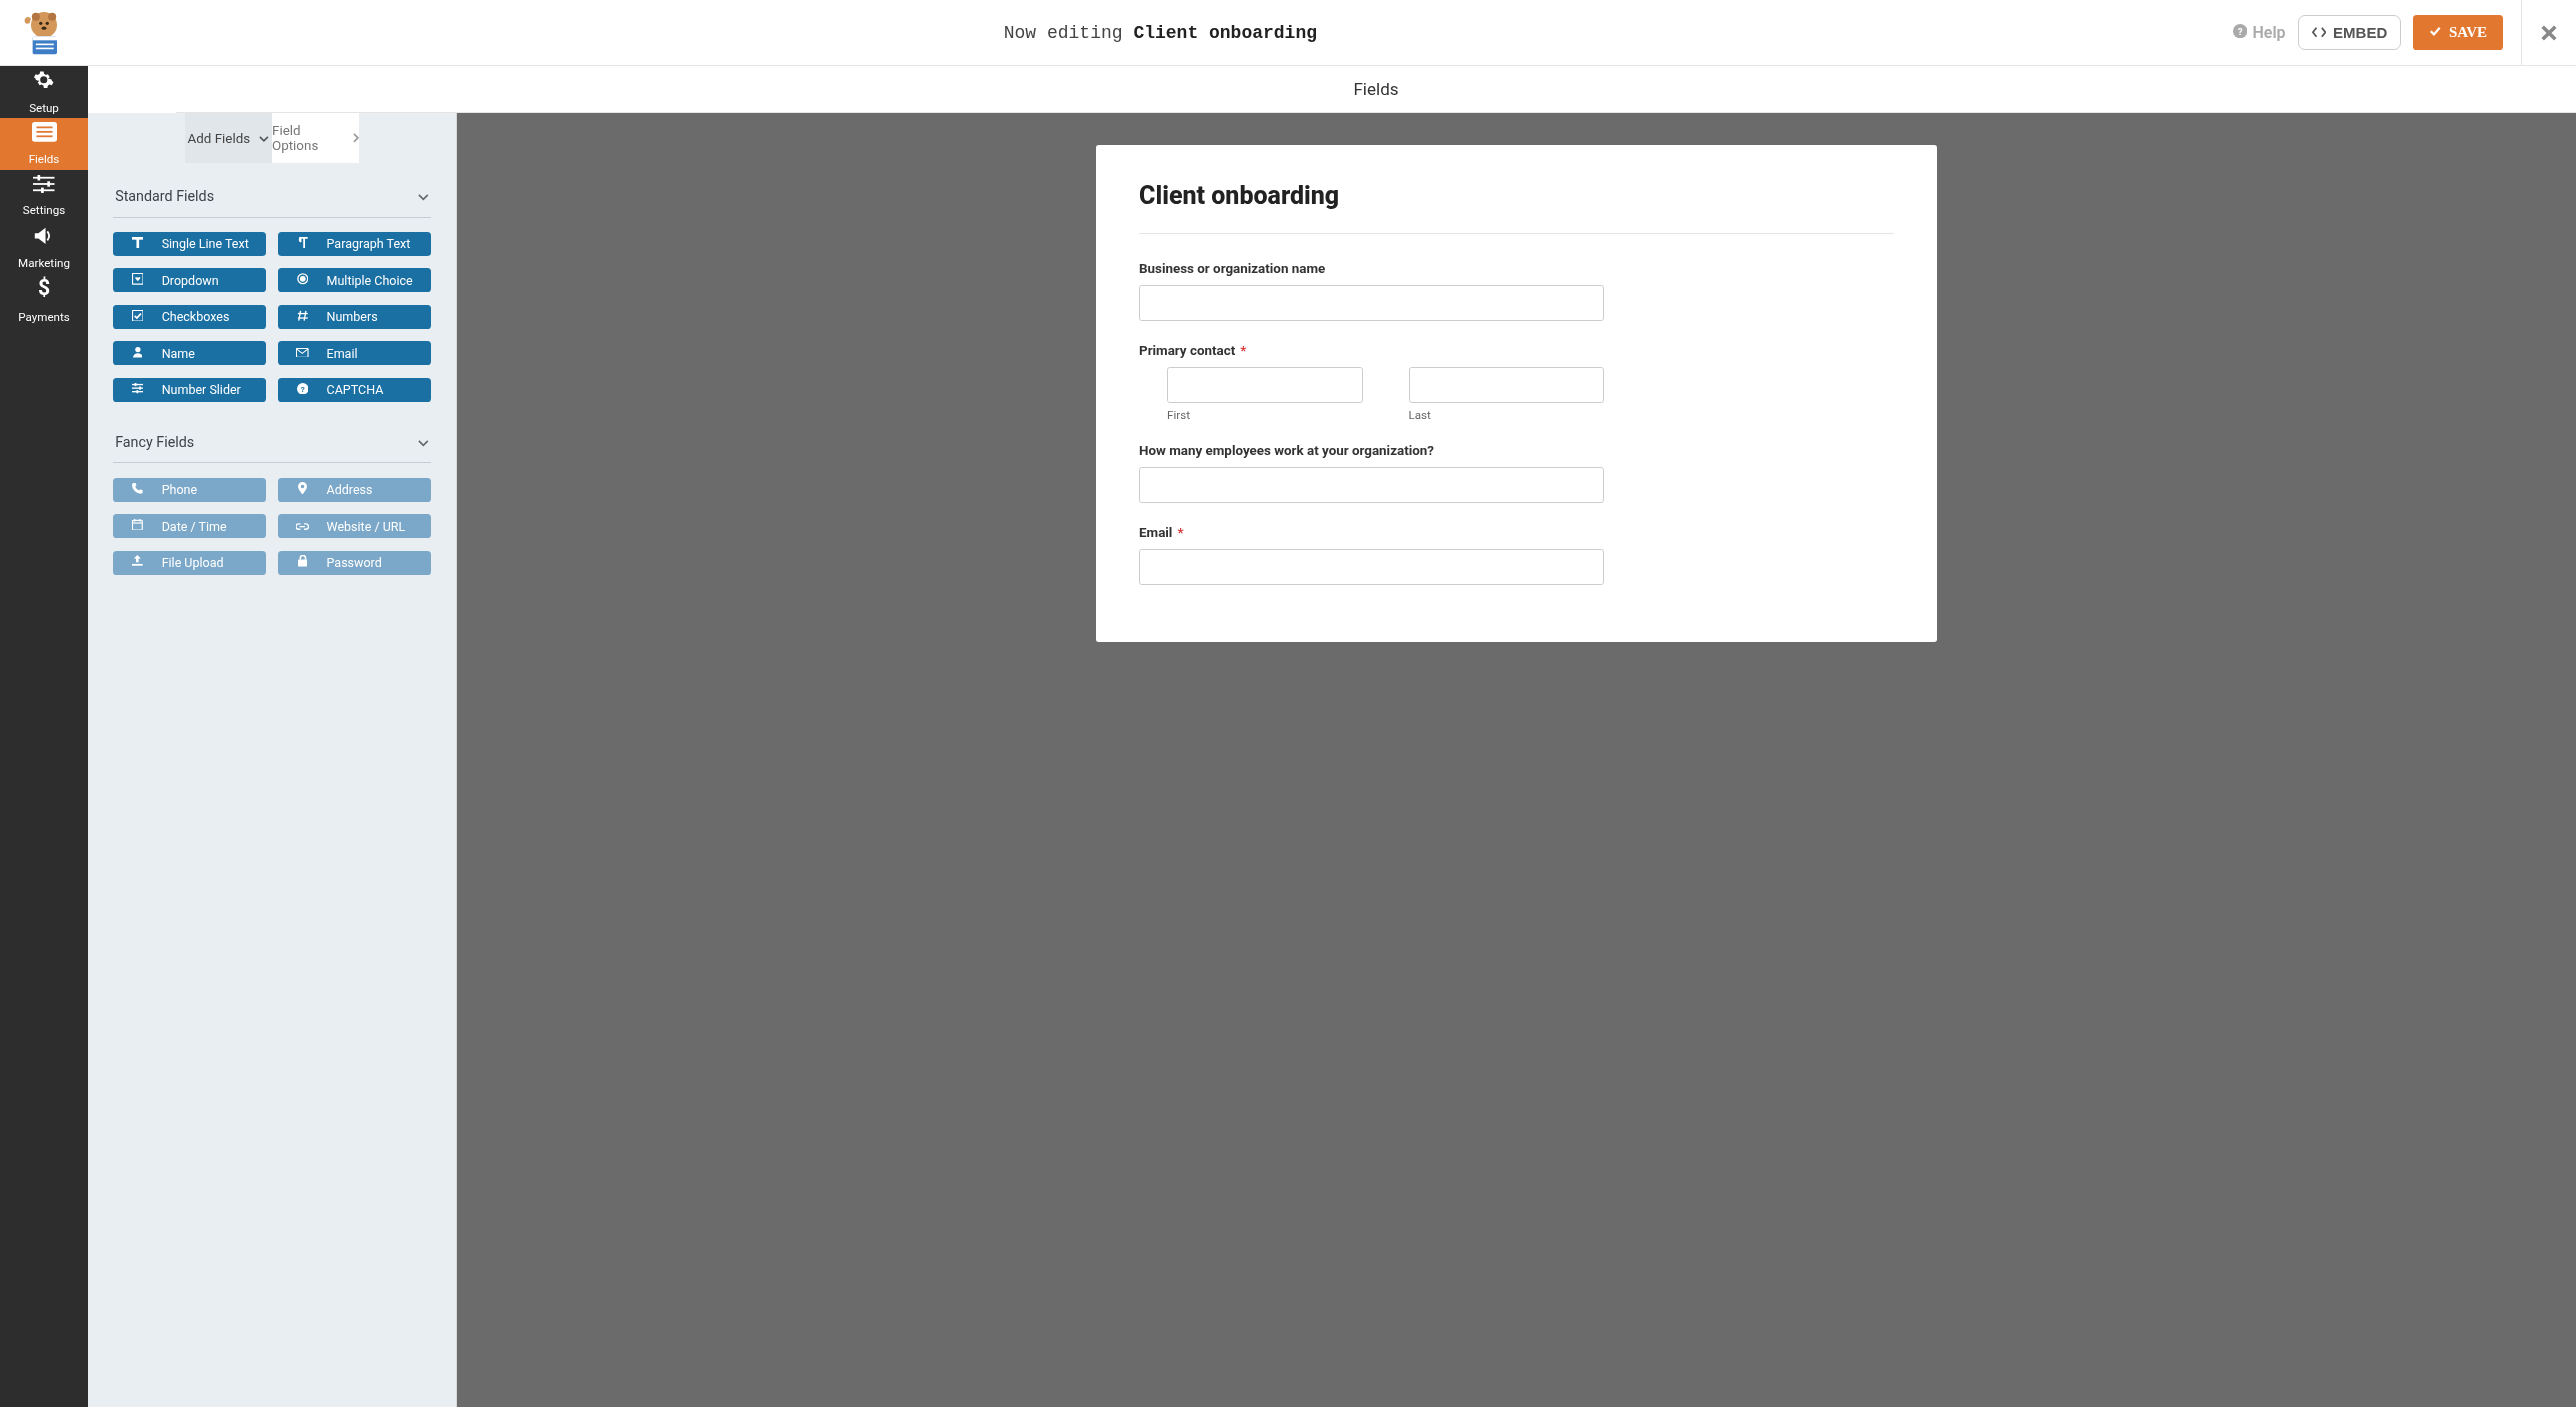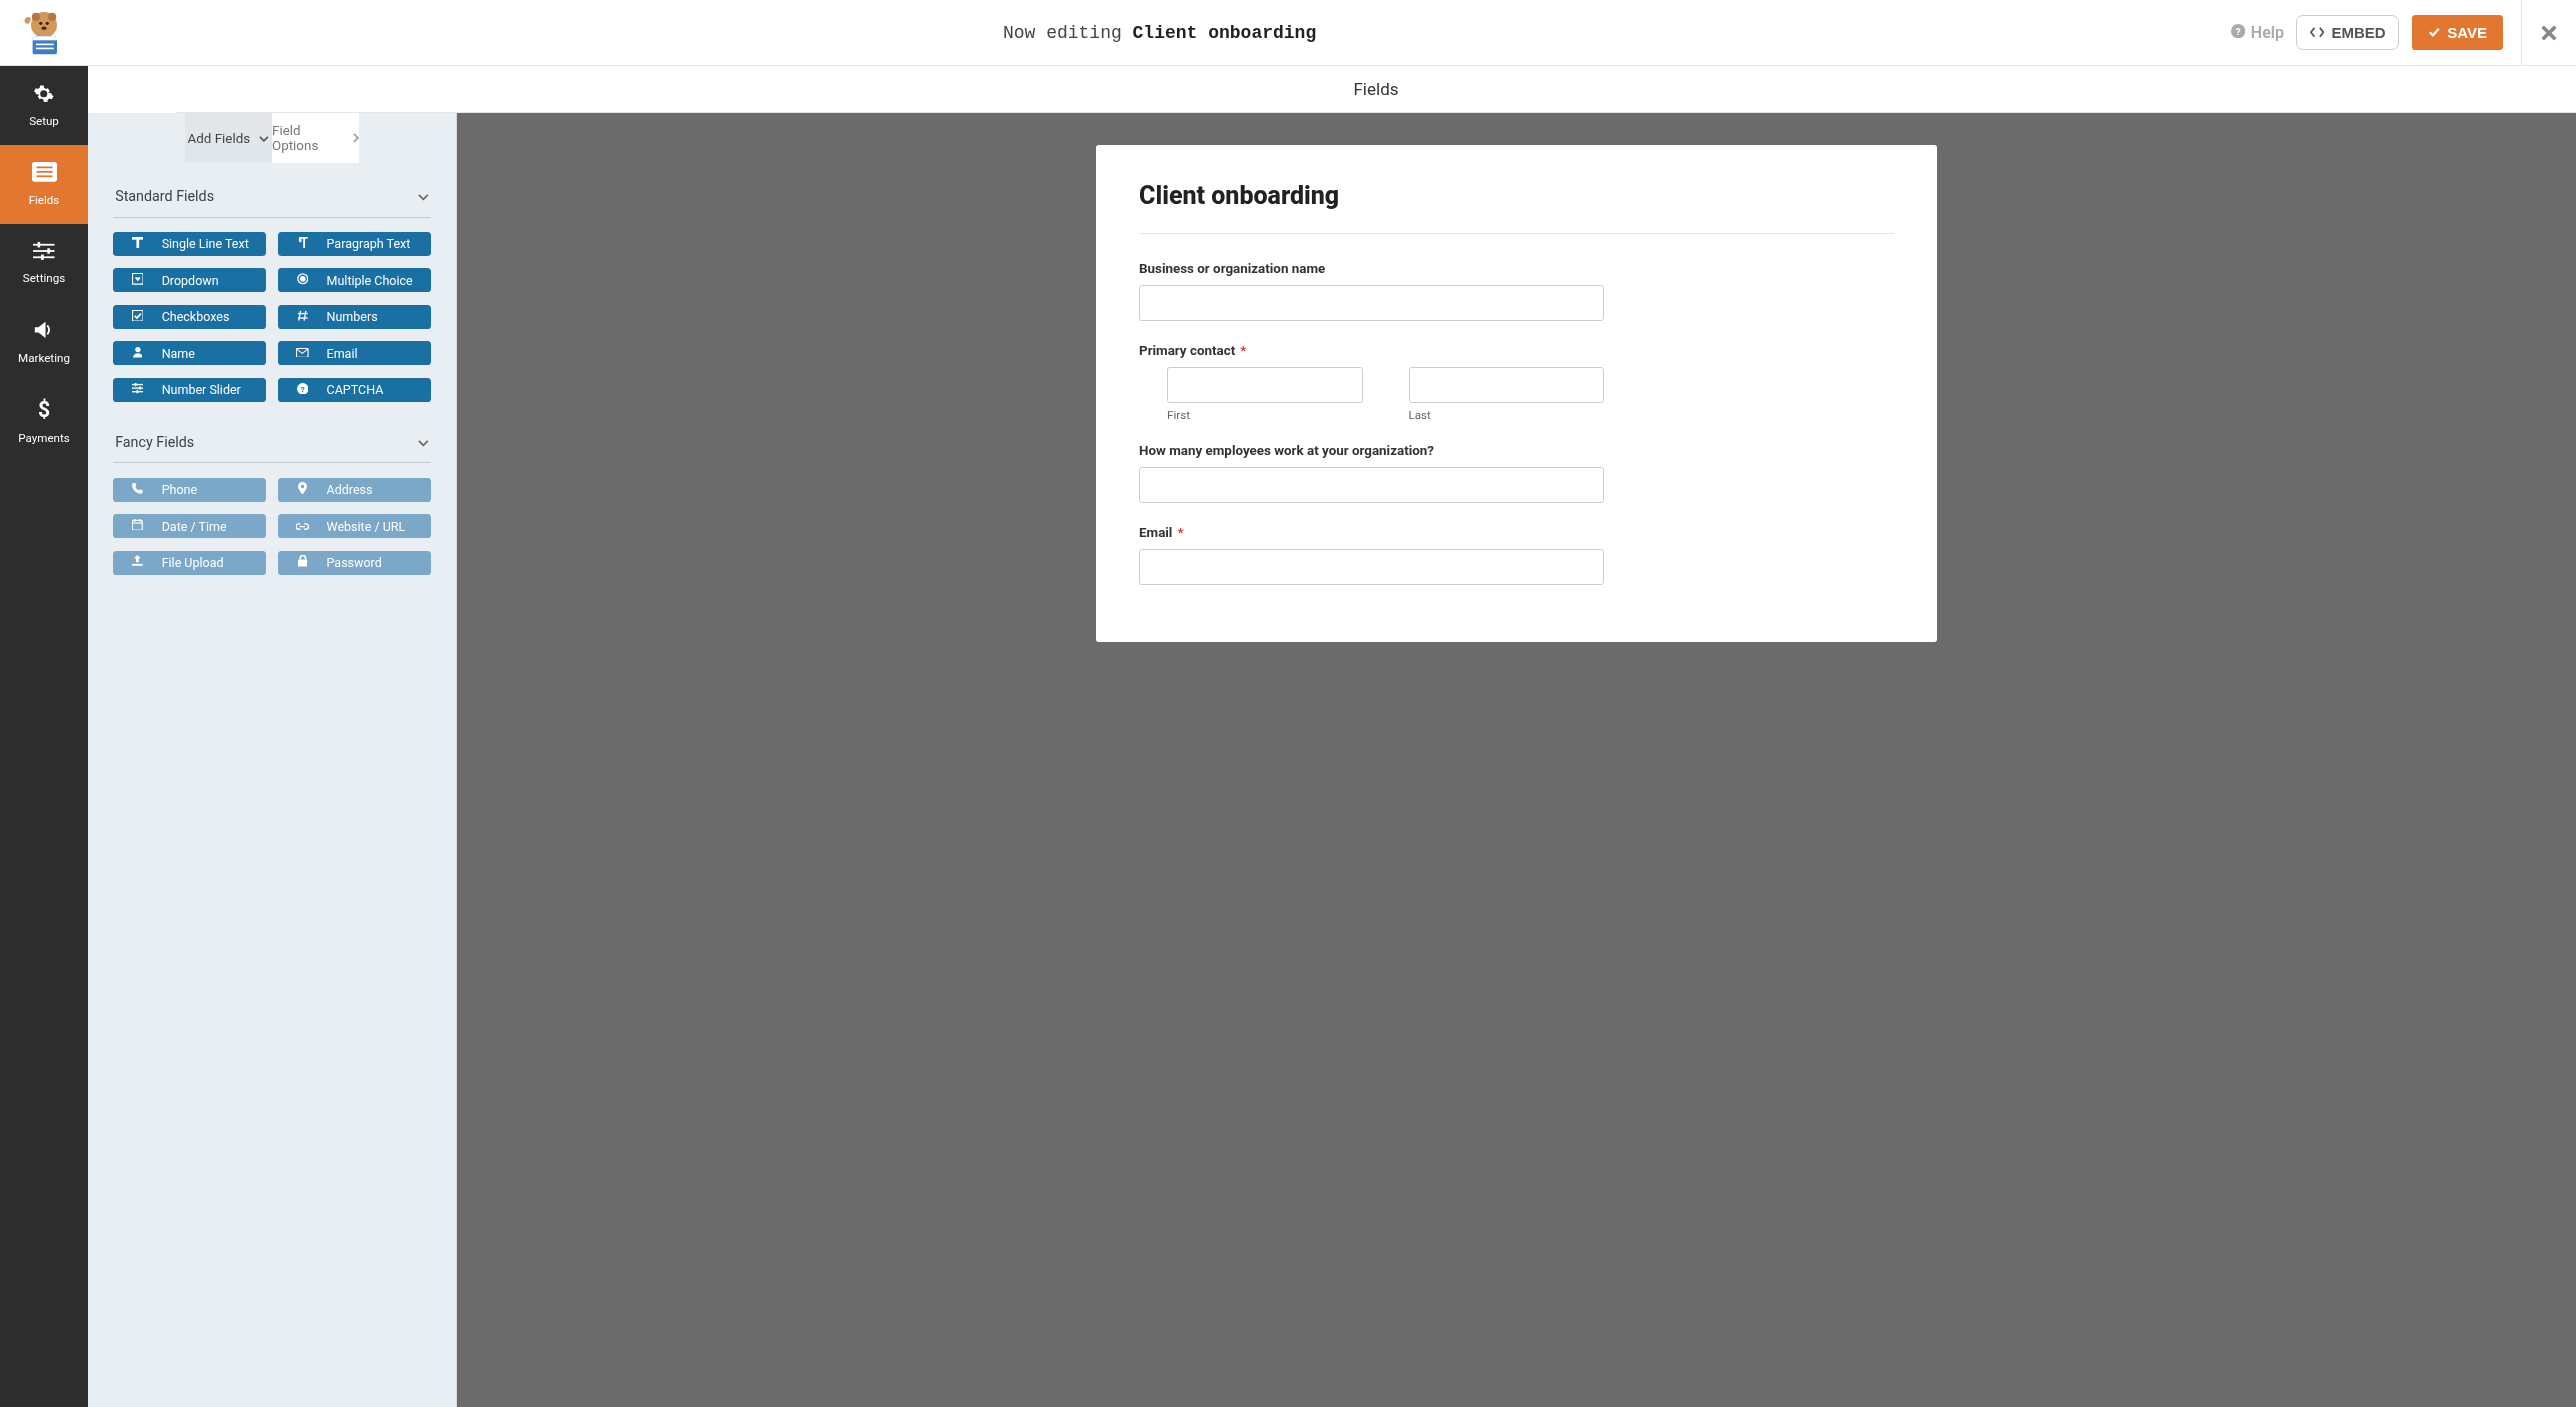--- a/index.html
+++ b/index.html
@@ -6,28 +6,28 @@
 body { font-family: -apple-system, BlinkMacSystemFont, "Segoe UI", Roboto, Arial, sans-serif; background: #fff; height: 100vh; overflow: hidden; }
 .top-bar { height: 66px; display: flex; align-items: center; border-bottom: 0.9px solid #e5e5e5; position: relative; }
 .logo { width: 88px; display: flex; align-items: center; justify-content: center; }
 .logo svg { width: 52px; height: 52px; }
 .title-area { flex: 1; text-align: center; font-size: 18px; color: #444; font-family: Liberation Mono, monospace; }
 .title-area .editing { font-weight: 400; }
 .title-area .form-name { font-weight: 700; color: #222; }
 .top-actions { display: flex; align-items: center; gap: 12.5px; padding-right: 18px; }
 .help-link { color: #aaa; font-size: 16px; font-weight: 600; display: flex; align-items: center; gap: 5.4px; cursor: pointer; }
 .btn-embed { border: 0.9px solid #ccc; background: #fff; color: #555; padding: 8px 12.5px; font-size: 15px; font-weight: 600; border-radius: 7px; display: flex; align-items: center; gap: 7.2px; cursor: pointer; }
-.btn-save { background: #e27730; color: #fff; border: none; padding: 9px 16px; font-size: 15px; font-weight: 700; border-radius: 3.6px; display: flex; align-items: center; gap: 7.2px; cursor: pointer; }
+.btn-save { background: #e27730; color: #fff; border: none; padding: 9px 16px; font-size: 15px; font-weight: 700; border-radius: 3.6px; display: flex; align-items: center; gap: 7.2px; cursor: pointer; font-family: Liberation Serif, serif; }
 .close-top { width: 55px; display: flex; align-items: center; justify-content: center; color: #888; font-size: 25px; cursor: pointer; border-left: 0.9px solid #e5e5e5; height: 100%; }
 
 .section-header { height: 47px; display: flex; align-items: center; justify-content: center; background: #fff; color: #333; font-size: 17px; border-bottom: 0.9px solid #e5e5e5; margin-left: 88px; }
 
 .main { display: flex; height: calc(100vh - 66px); }
 .sidebar { width: 88px; background: #2d2d2d; display: flex; flex-direction: column; height: 100%; }
-.sb-item { height: 79px; display: flex; flex-direction: column; align-items: center; justify-content: center; color: #fff; font-size: 11.6px; gap: 5.4px; cursor: pointer; }
+.sb-item { height: 52px; display: flex; flex-direction: column; align-items: center; justify-content: center; color: #fff; font-size: 11.6px; gap: 5.4px; cursor: pointer; }
 .sb-item .sb-icon { font-size: 19.7px; }
 .sb-item.active { background: #e27730; }
 .sb-item:not(.active) { background: #2d2d2d; }
 
 .content { flex: 1; display: flex; flex-direction: column; height: 100%; }
 
 .workarea { flex: 1; display: flex; overflow: hidden; }
 
 .left-panel { width: 369px; background: #e9eef2; display: flex; flex-direction: column; overflow: hidden; border-right: 0.9px solid #d5d9dc; align-items: center; }
 .panel-tabs { display: flex; height: 50px; background: #e1e6ea; }

